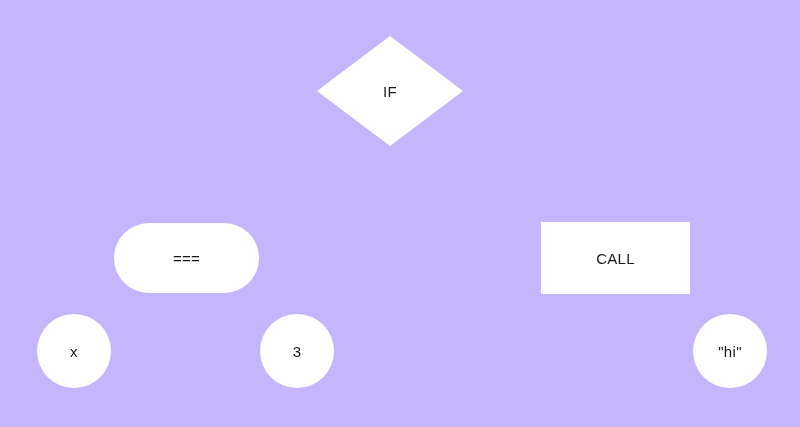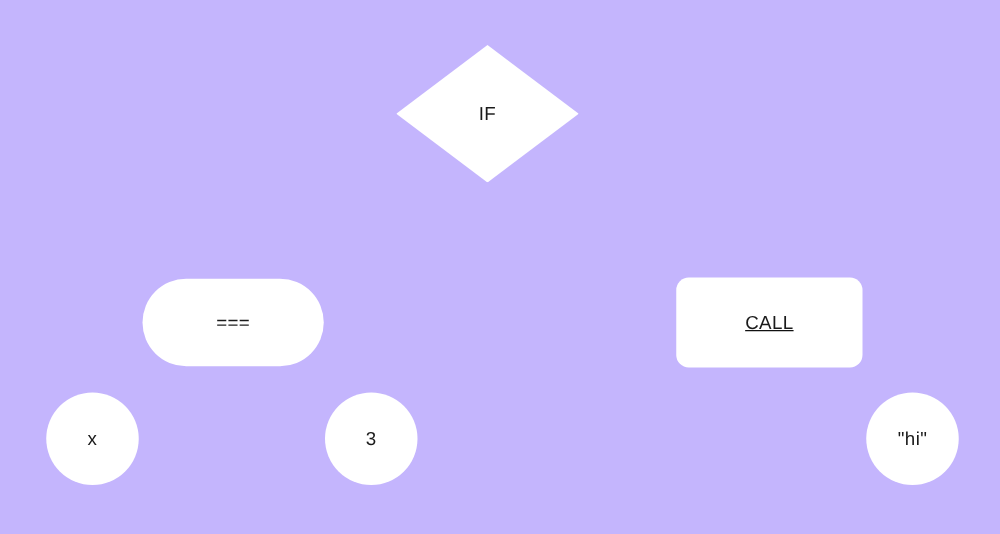--- a/index.html
+++ b/index.html
@@ -50,22 +50,21 @@
     z-index: 2;
   }
 
   
   .node-stadium {
     border-radius: 36px;
   }
 
   
   .node-rect {
-    border-radius: 10px;
-    text-decoration: underline;
+    border-radius: 0;
   }
 
   
   .node-circle {
     border-radius: 50%;
   }
 </style>
 </head>
 <body>
 

